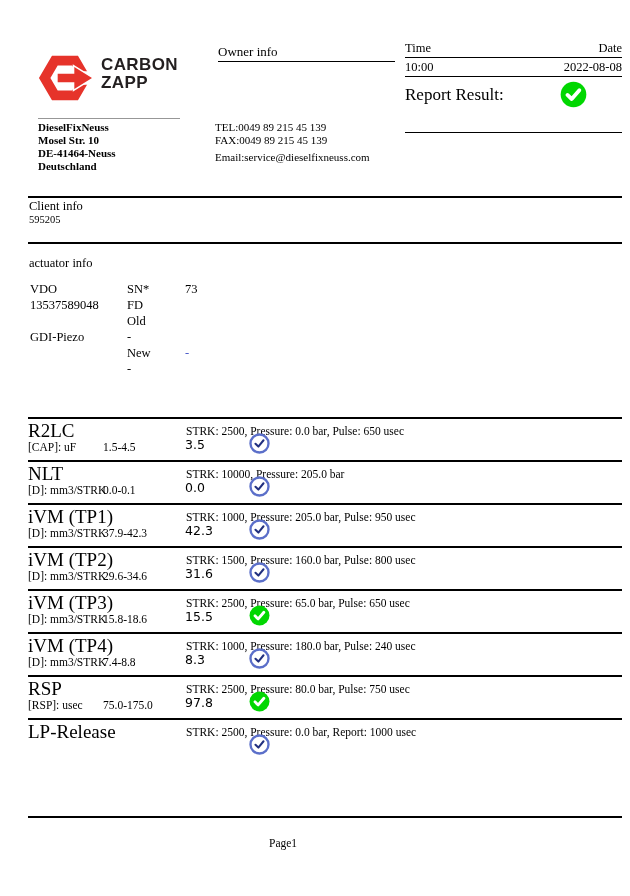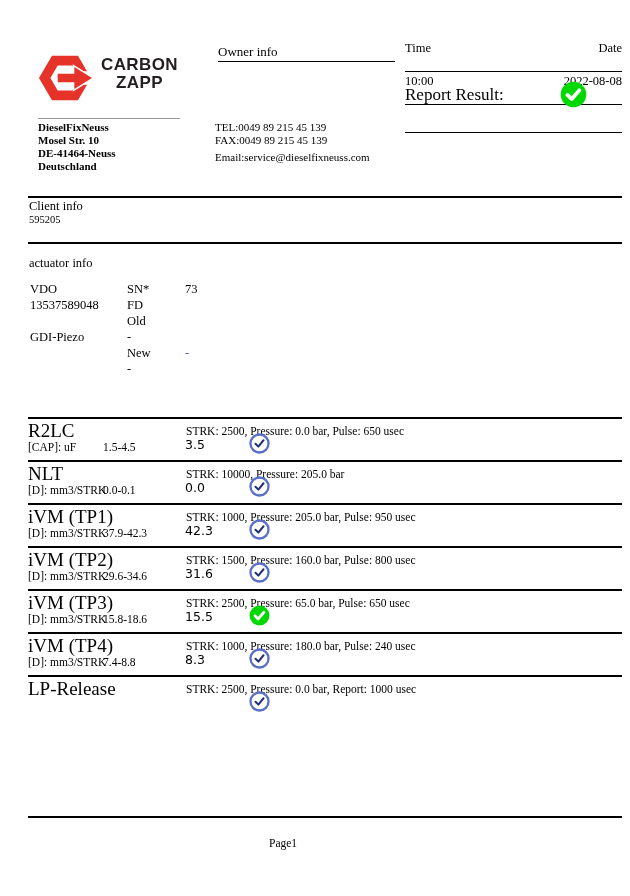--- a/index.html
+++ b/index.html
@@ -5,30 +5,30 @@
   html,body { margin:0; padding:0; background:#fff; }
   .page {
     position:relative; width:630px; height:896px; background:#fff;
     font-family:"Liberation Serif", serif; color:#000; overflow:hidden;
   }
   
   .logo-icon { position:absolute; left:38px; top:52px; width:56px; height:52px; }
   .logo-text {
     position:absolute; left:101px; top:56px;
     font-family:"Liberation Sans", sans-serif; font-weight:bold;
-    font-size:17px; line-height:18px; letter-spacing:0.4px; color:#231f20;text-align:center;
+    font-size:17px; line-height:18px; letter-spacing:0.4px; color:#231f20;
   }
   
   .owner-info {
     position:absolute; left:218px; top:44px; width:177px;
     font-size:13px; border-bottom:1px solid #000; padding-bottom:1px;
   }
   .td-table { position:absolute; left:405px; top:41px; width:217px; }
   .td-row { display:flex; justify-content:space-between; font-size:12.5px;
-            border-bottom:1px solid #000; padding-bottom:15px; }
+            border-bottom:1px solid #000; padding-bottom:1px; }
   .td-row + .td-row { padding-top:2px;gap:40px; }
   .report-result { position:absolute; left:405px; top:85px; font-size:17px; }
   .result-check { position:absolute; left:560px; top:81px; width:27px; height:27px; }
   
   .addr-sep { position:absolute; left:38px; top:118px; width:142px; height:1px; background:#979797; }
   .owner-addr { position:absolute; left:38px; top:121px; font-size:11px; font-weight:bold; line-height:13px; }
   .contact { position:absolute; left:215px; top:121px; font-size:11px; line-height:13px; }
   .contact .bold { font-weight:normal; }
   .contact .email { margin-top:4px; font-weight:normal; }
   .dev-sep { position:absolute; left:405px; top:132px; width:217px; height:1px; background:#000; }
@@ -243,20 +243,34 @@
     <div class="t-value">8.3</div>
     <div class="t-check" style="display: block;">
       <svg viewBox="0 0 24 24">
         <circle cx="12" cy="12" r="10.3" fill="#ffffff" stroke="#5b6fc9" stroke-width="2.7"></circle>
         <path d="M7.4 12.3 L10.7 15.5 L16.6 8.3" fill="none" stroke="#22307f" stroke-width="2.3" stroke-linecap="round" stroke-linejoin="round"></path>
       </svg>
     </div>
 
   </div>
 
+  <div class="test-row">
+    <div class="t-name">RSP</div>
+    <div class="t-params">STRK: 2500, Pressure: 80.0 bar, Pulse: 750 usec</div>
+    <div class="t-unit">[RSP]: usec</div>
+    <div class="t-range">75.0-175.0</div>
+    <div class="t-value">97.8</div>
+
+    <div class="t-check" style="display: block;">
+      <svg viewBox="0 0 24 24">
+        <circle cx="12" cy="12" r="11.4" fill="#01d701"></circle>
+        <path d="M6.8 12.4 L10.5 15.9 L17 8.3" fill="none" stroke="#ffffff" stroke-width="3.2" stroke-linecap="round" stroke-linejoin="round"></path>
+      </svg>
+    </div>
+  </div>
 
   <div class="test-row">
     <div class="t-name">LP-Release</div>
     <div class="t-params">STRK: 2500, Pressure: 0.0 bar, Report: 1000 usec</div>
     <div class="t-unit"></div>
     <div class="t-range"></div>
     <div class="t-value"></div>
     <div class="t-check" style="display: block;">
       <svg viewBox="0 0 24 24">
         <circle cx="12" cy="12" r="10.3" fill="#ffffff" stroke="#5b6fc9" stroke-width="2.7"></circle>

